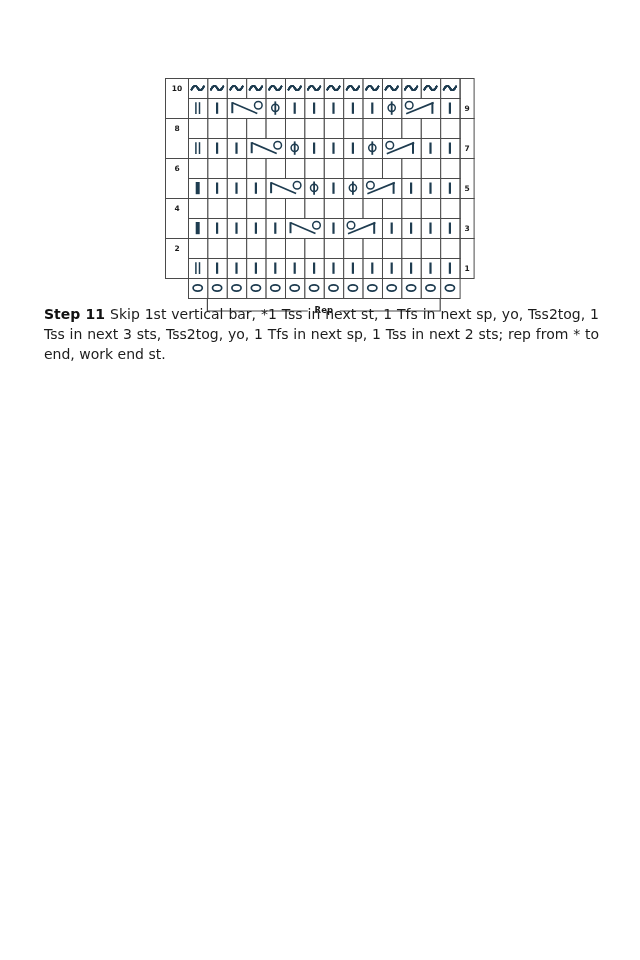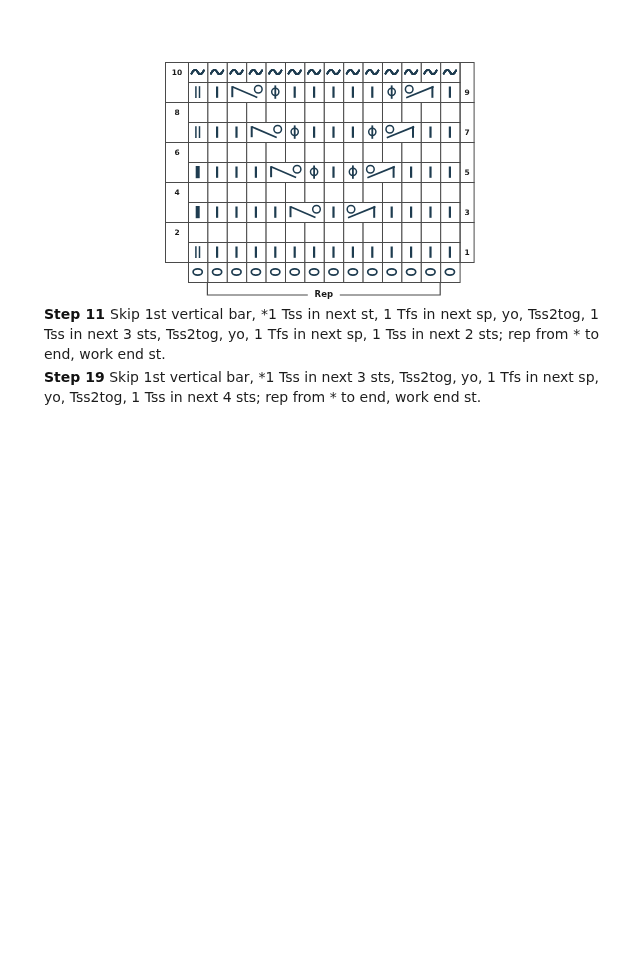--- a/index.html
+++ b/index.html
@@ -6,21 +6,21 @@
   body{
     width:640px;height:960px;
     background:#ffffff;
     position:relative;
     font-family:"DejaVu Sans","Liberation Sans",sans-serif;
     overflow:hidden;
   }
   .chart-wrap{
     position:absolute;
     left:165px;
-    top:62px;
+    top:78px;
     width:310px;
     height:242px;
   }
   .steps{
     position:absolute;
     left:41px;
     top:301px;
     width:561px;
     font-size:14px;
     line-height:20px;
@@ -663,14 +663,13 @@
       <g>
         <ellipse cx="284.9" cy="210" rx="4.6" ry="3.1" fill="none" stroke="#1e3c50" stroke-width="1.7"></ellipse>
       </g>
       <path d="M 42.4 221 L 42.4 233 L 275.2 233 L 275.2 221" fill="none" stroke="#4a4a4a" stroke-width="1.2"></path>
       <rect x="142.79999999999998" y="225" width="32" height="12" fill="#ffffff"></rect>
       <text x="158.79999999999998" y="235.5" text-anchor="middle" font-size="8.5" font-weight="bold" fill="#1a1a1a" font-family="DejaVu Sans, sans-serif">Rep</text>
     </svg></div>
 
 <div class="steps">
   <p class="step"><b>Step 11</b> <span>Skip 1st vertical bar, *1 Tss in next st, 1 Tfs in next sp, yo, Tss2tog, 1 Tss in next 3 sts, Tss2tog, yo, 1 Tfs in next sp, 1 Tss in next 2 sts; rep from * to end, work end st.</span></p>
-  <p class="step"><b>Step 19</b> <span>Skip 1st vertical bar, *1 Tss in next 3 sts, Tss2tog, yo, 1 Tfs in next sp, yo, Tss2tog, 1 Tss in next 4 sts; rep from * to end, work end st.</span></p>
 </div>
 
 </body></html>

